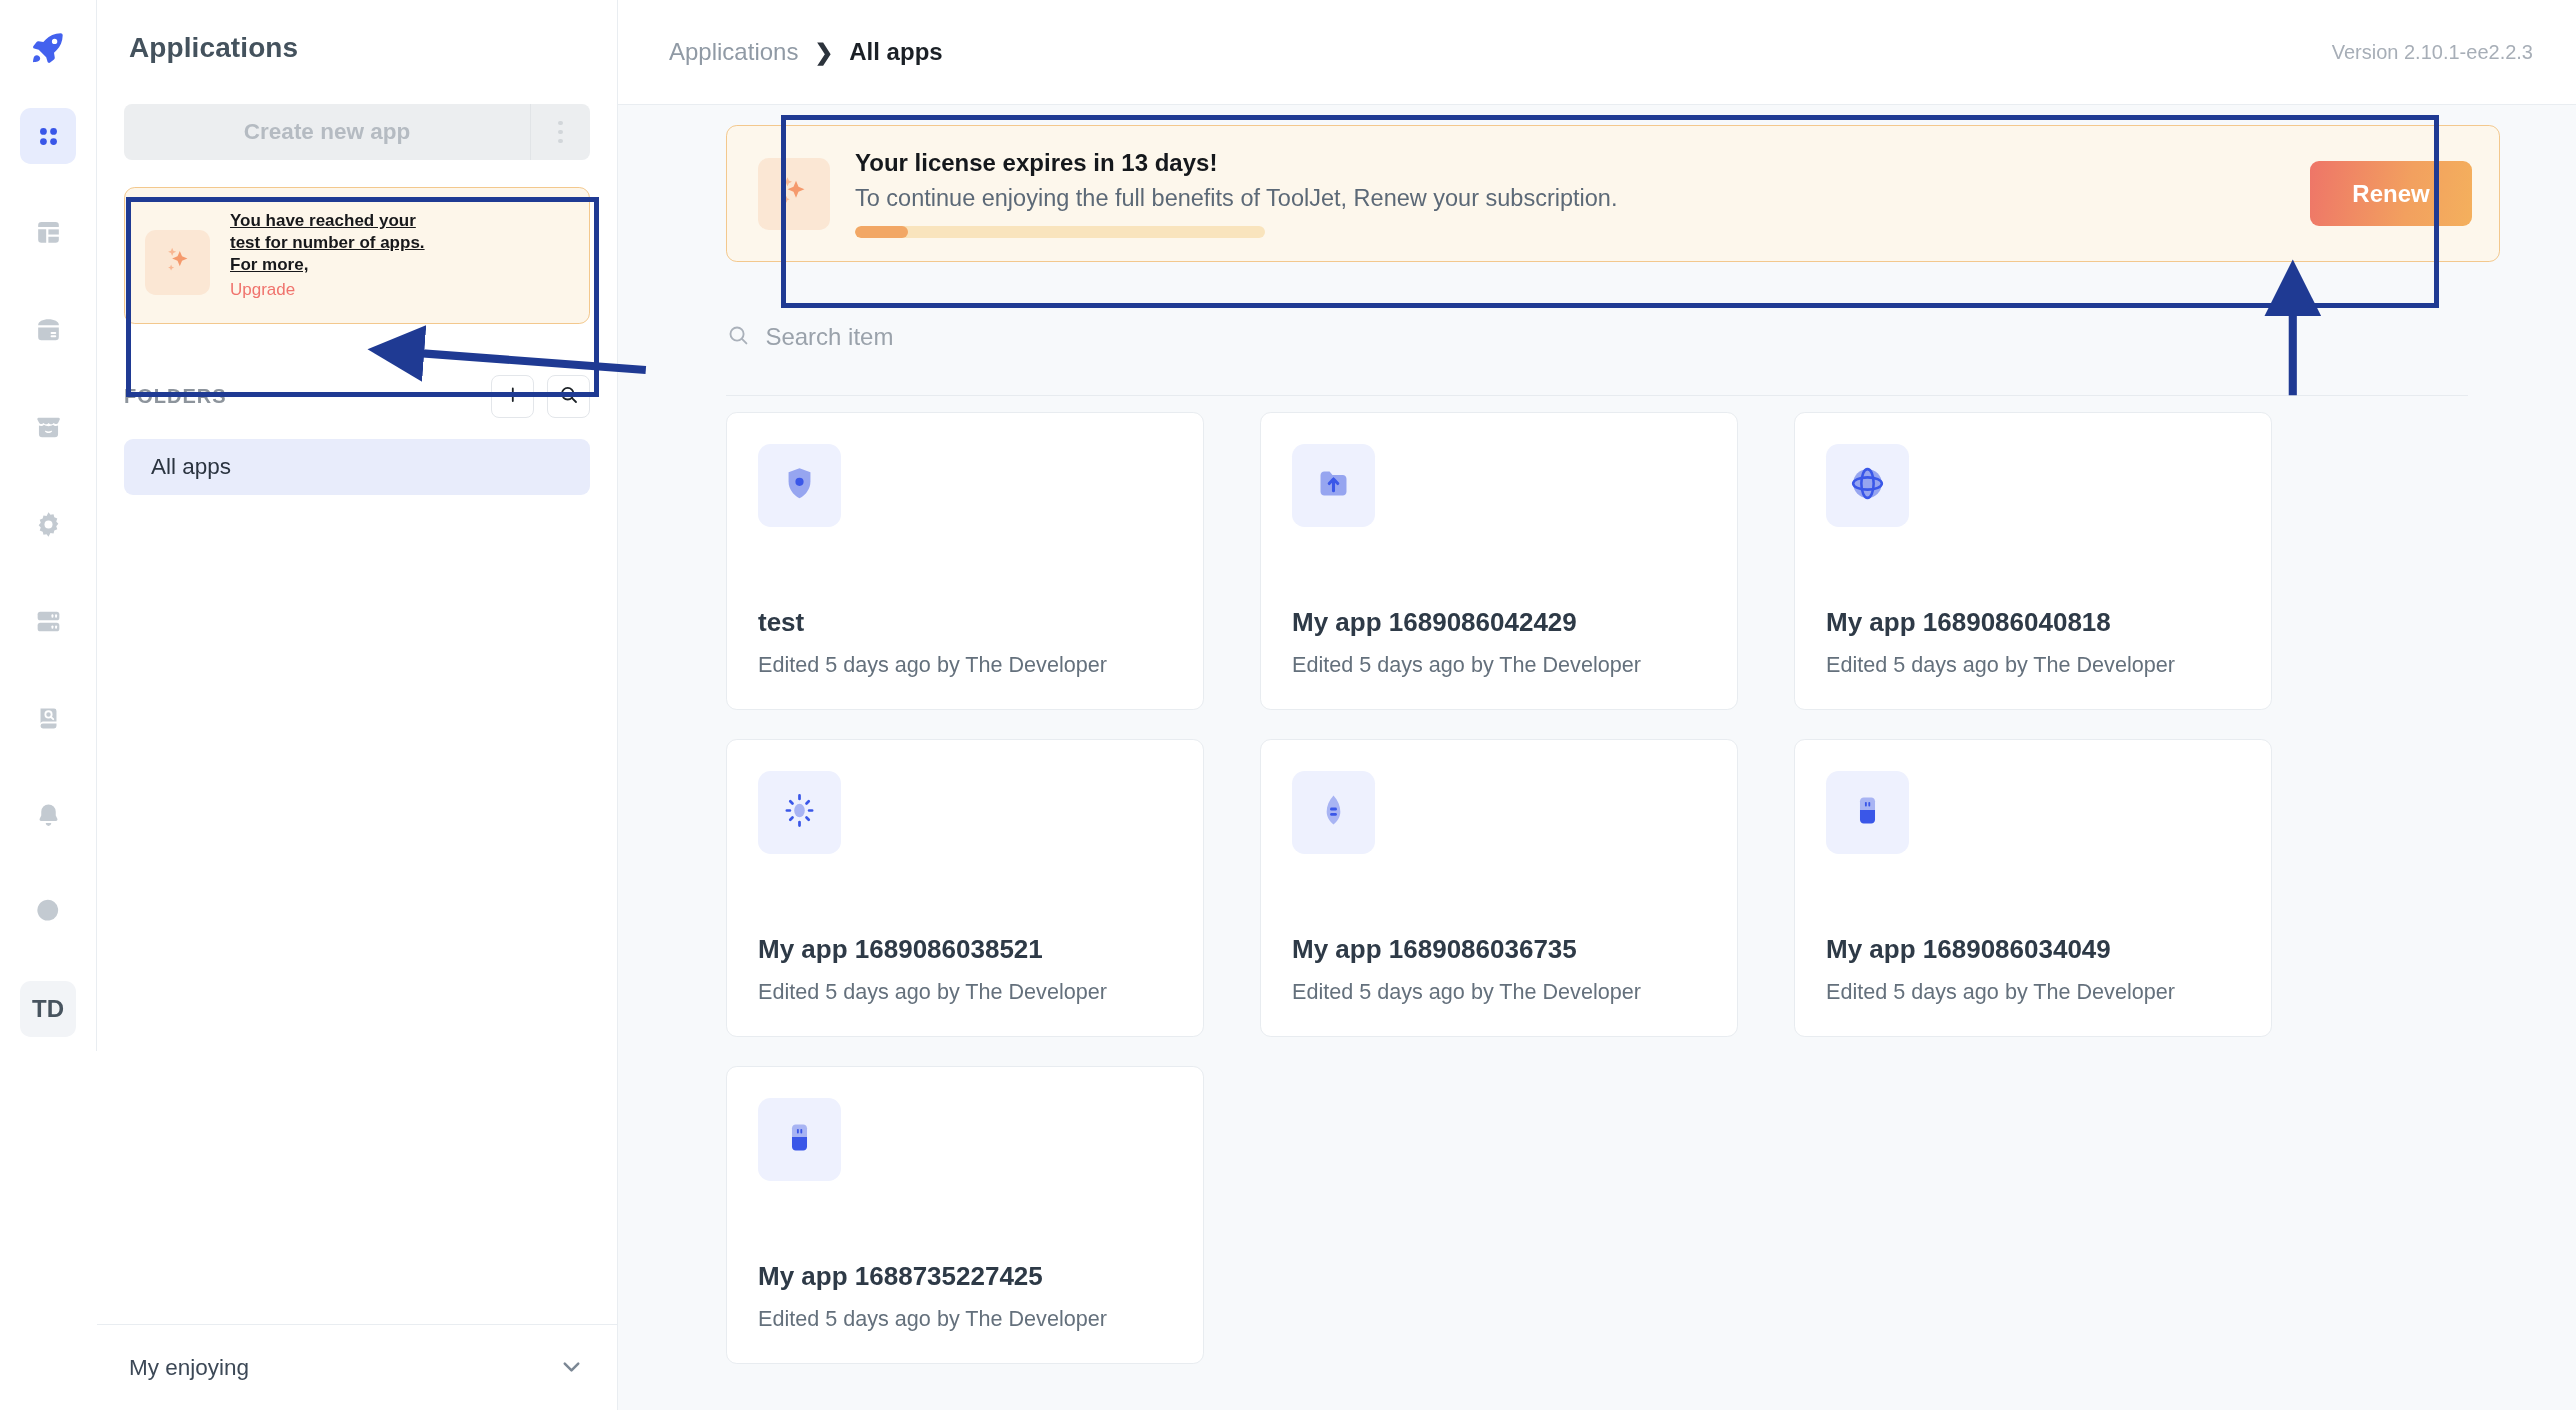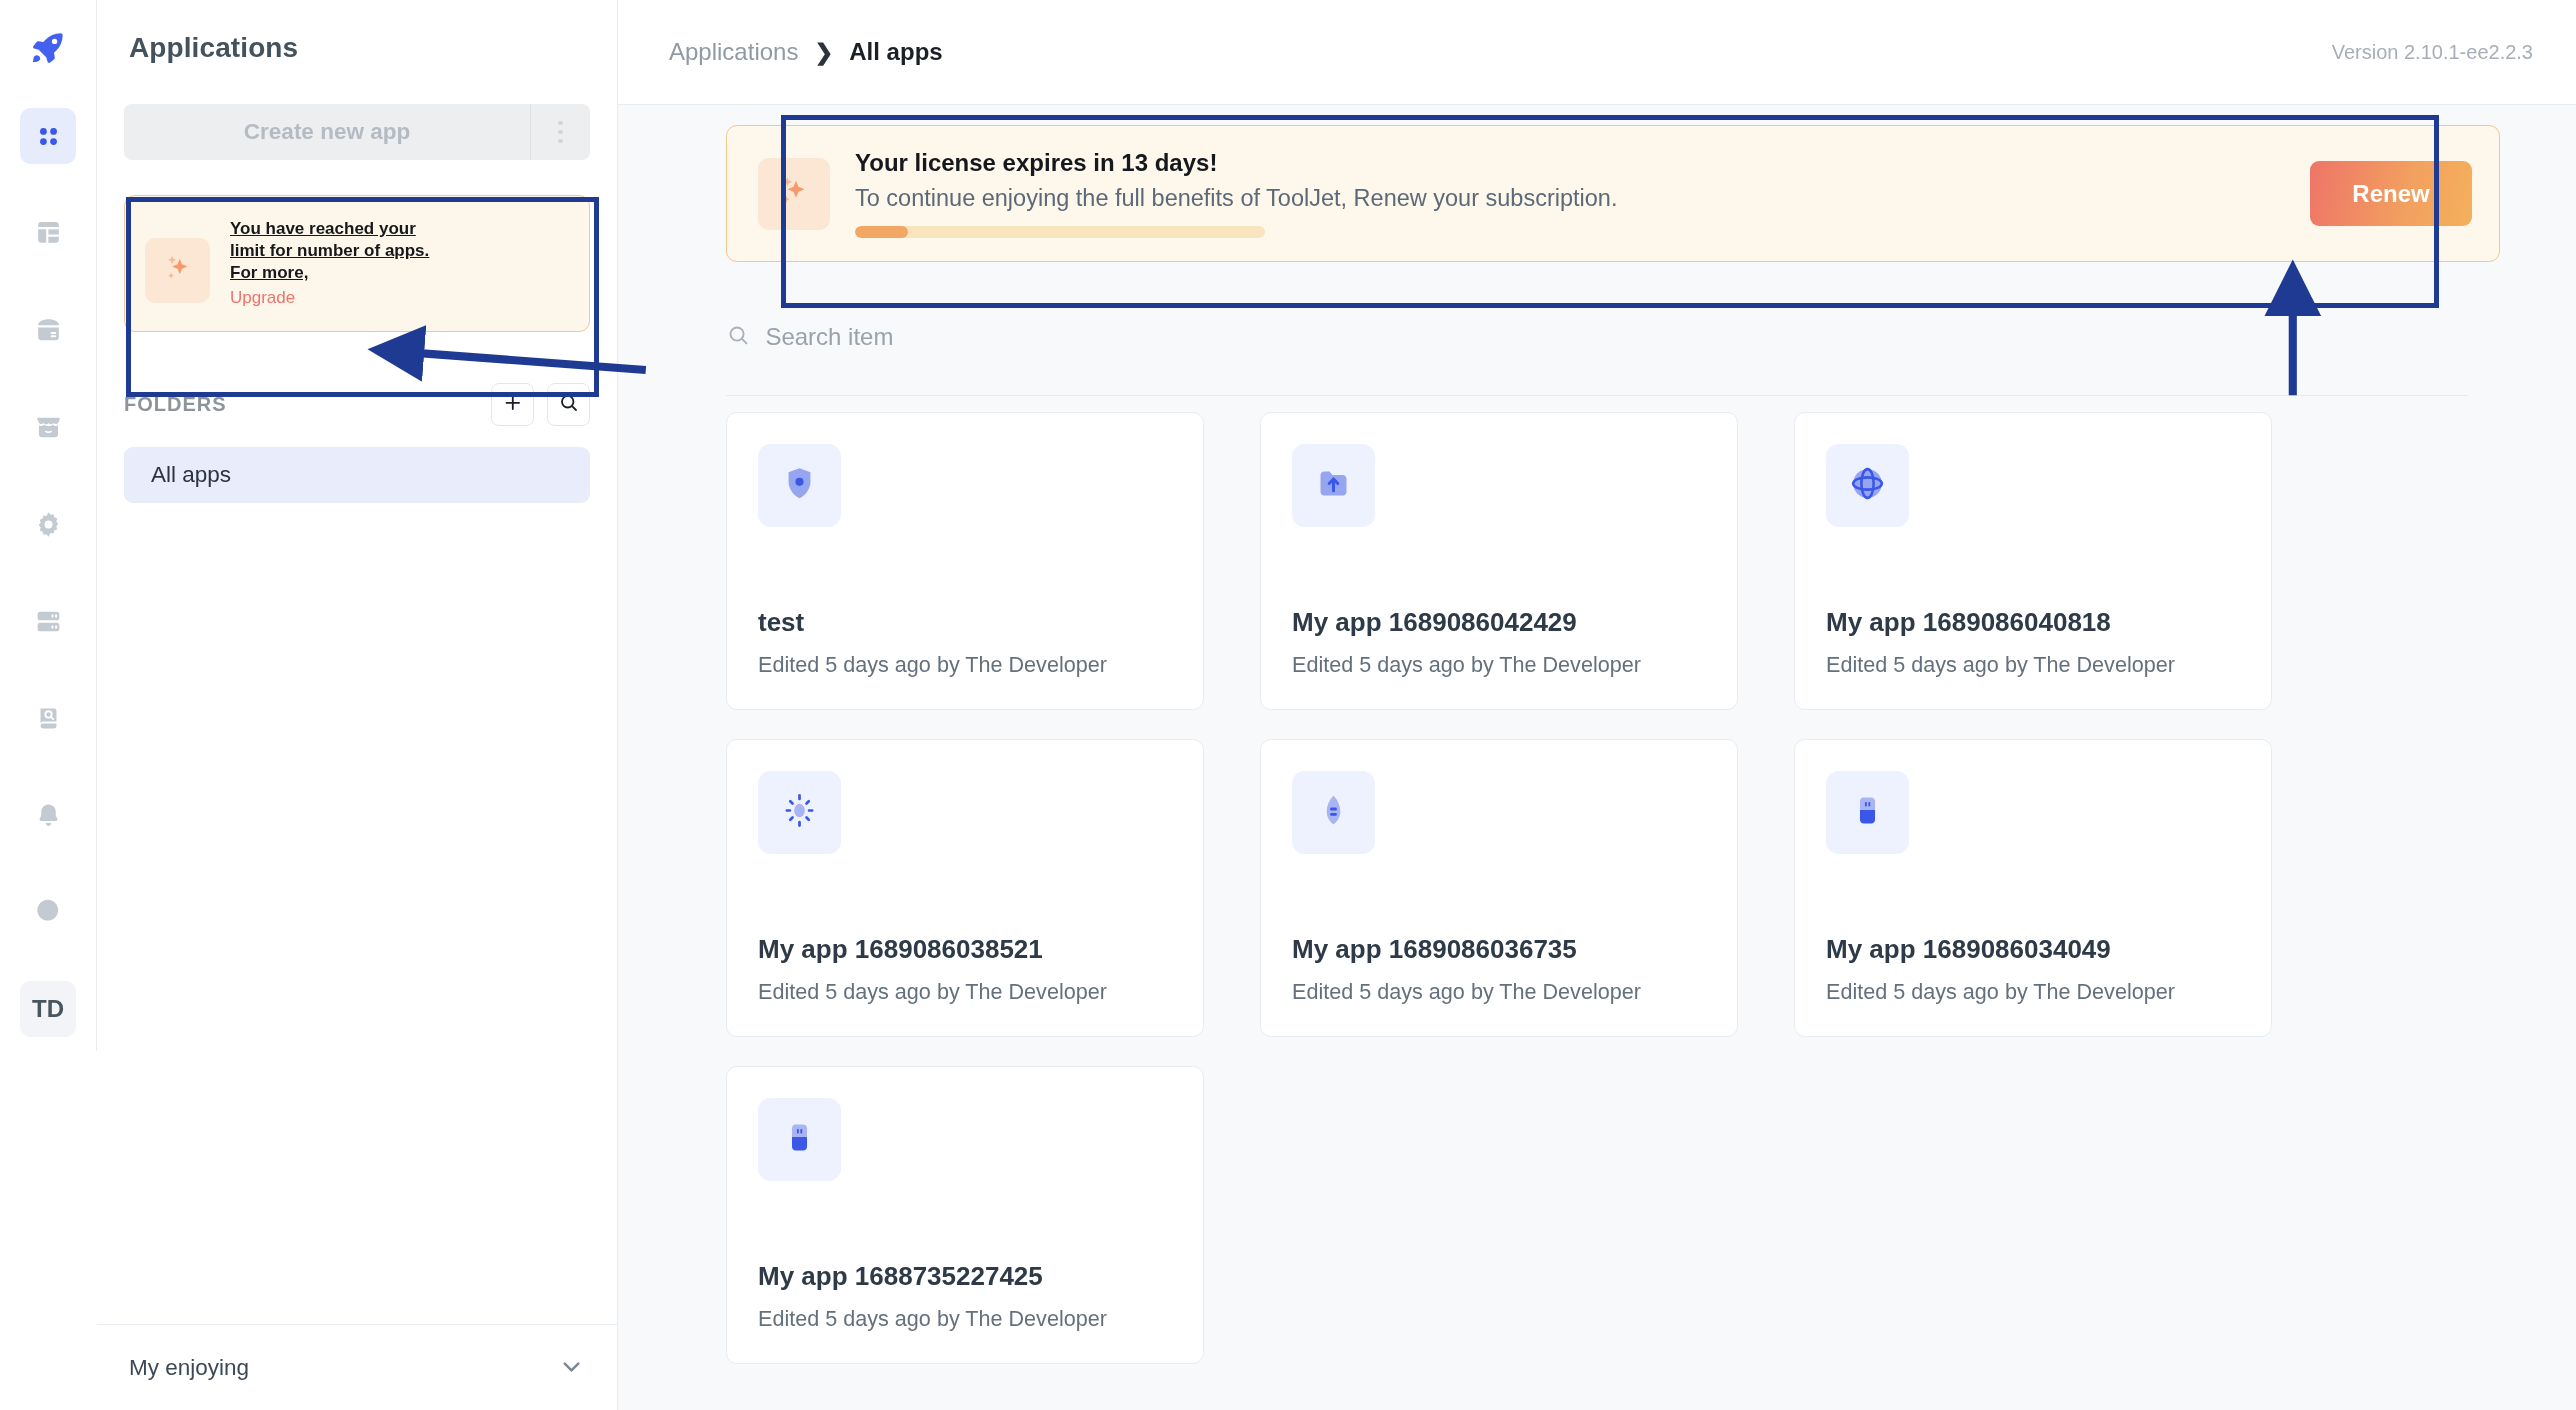--- a/index.html
+++ b/index.html
@@ -39,21 +39,21 @@
   
   .leftpanel {
     width: 521px; flex: 0 0 521px; height: 1411px;
     background: #fff; border-right: 0.9px solid #e9edf1;
     display: flex; flex-direction: column; position: relative;
   }
   .lp-title {
     font-size: 28px; font-weight: 600; color: #44525d;
     padding: 32px 0 0 32px; letter-spacing: 0.1px;
   }
-  .create-row { margin: 40px 27px 8px 27px; display: flex; }
+  .create-row { margin: 40px 27px 0 27px; display: flex; }
   .create-btn {
     flex: 1 1 auto; height: 56px; background: #eceef0;
     border-radius: 8px 0 0 8px;
     display: flex; align-items: center; justify-content: center;
     font-size: 22.5px; font-weight: 600; color: #b5bbc2; cursor: not-allowed;
   }
   .create-kebab {
     width: 60px; height: 56px; background: #eceef0;
     border-left: 1.8px solid #e1e4e7; border-radius: 0 8px 8px 0;
     display: flex; align-items: center; justify-content: center;
@@ -303,21 +303,21 @@
           <span>
             <svg width="36" height="36" viewBox="0 0 24 24">
               <path d="M13.2 5.3l1.5 3.6 3.6 1.5-3.6 1.5-1.5 3.6-1.5-3.6L8.1 10.4l3.6-1.5 1.5-3.6z" fill="#f59a6d"></path>
               <path d="M8.1 3.2l.8 1.9 1.9.8-1.9.8-.8 1.9-.8-1.9L5.4 5.9l1.9-.8.8-1.9z" fill="#f8b793"></path>
               <path d="M7.4 14.4l.6 1.4 1.4.6-1.4.6-.6 1.4-.6-1.4-1.4-.6 1.4-.6.6-1.4z" fill="#f8b793"></path>
             </svg>
           </span>
         </div>
         <div class="upgrade-text">
           <div>You have reached your</div>
-          <div>limit for number of apps.</div>
+          <div>test for number of apps.</div>
           <div>For more,</div>
           <div class="upgrade-link">Upgrade</div>
         </div>
       </div>
     </div>
 
     <div class="folders-head">
       <div class="folders-label">FOLDERS</div>
       <div class="fbtn">
         <span>

